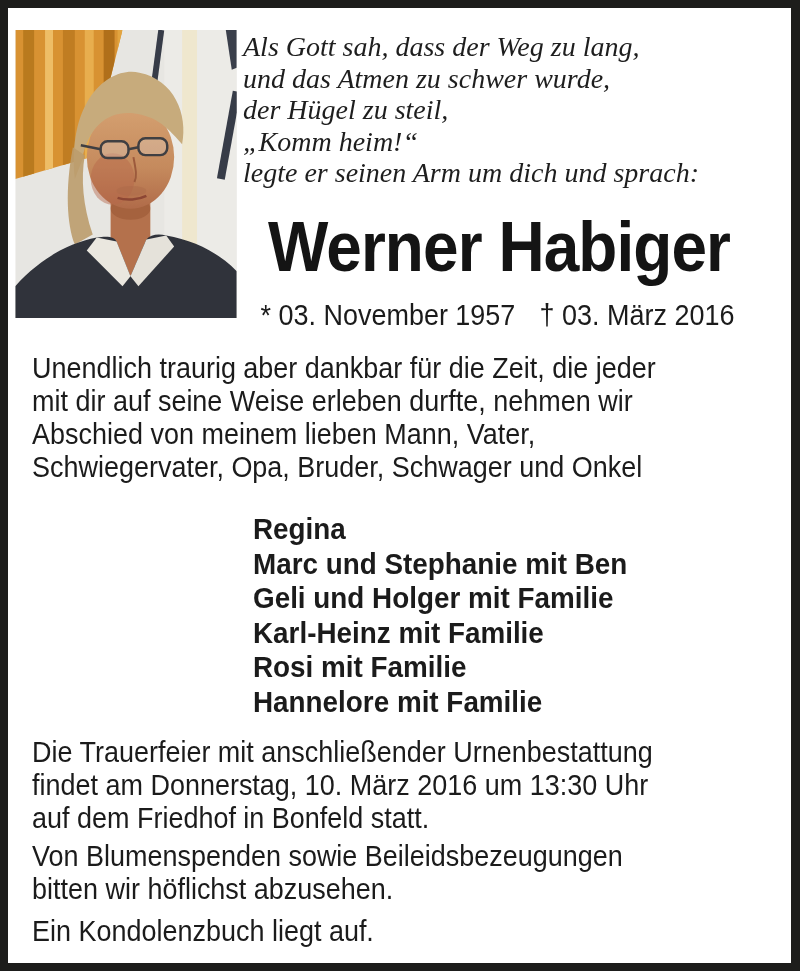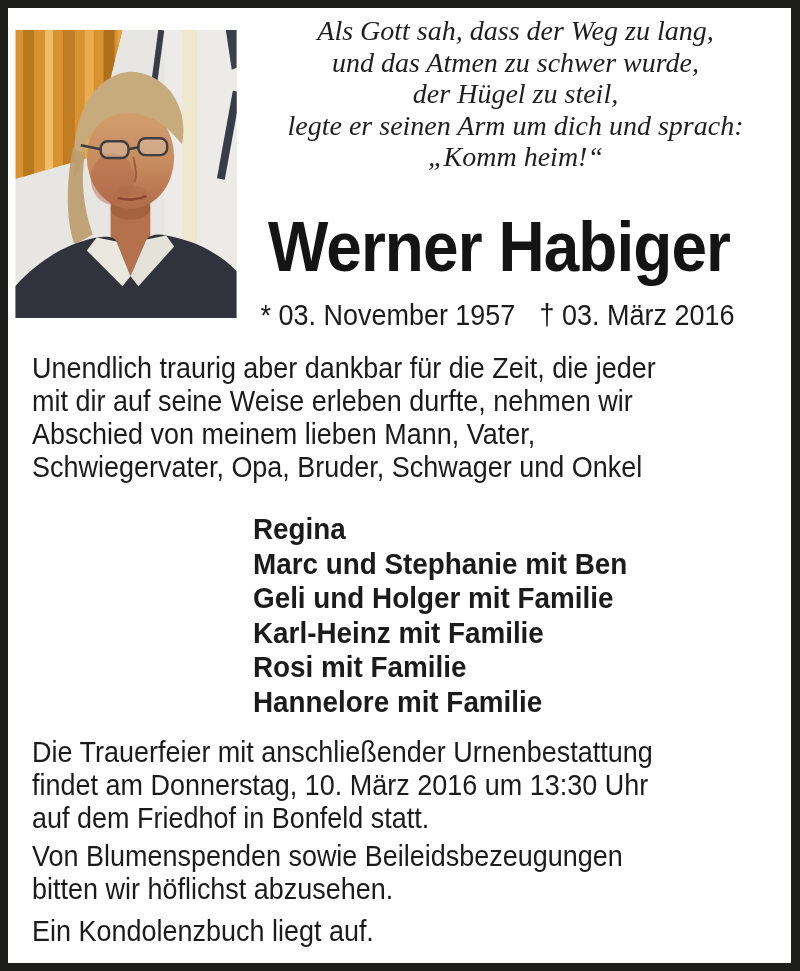--- a/index.html
+++ b/index.html
@@ -30,23 +30,22 @@
     left: 15px;
     top: 30px;
     width: 222px;
     height: 288px;
   }
   .photo svg { display: block; filter: blur(0.4px); }
 
   .poem {
     position: absolute;
     left: 243px;
-    top: 15px;
+    top: 31px;
     width: 545px;
-    text-align: center;
     font-family: "Liberation Serif", serif;
     font-style: italic;
     font-size: 28px;
     line-height: 31.5px;
     color: #1e1e1e;
   }
   .name {
     position: absolute;
     left: 243px;
     top: 209px;
@@ -160,22 +159,22 @@
         <polygon points="82,209 102,213 116,248 108,258 72,222" fill="#eae7df"></polygon>
         <polygon points="132,211 152,207 160,218 124,258 116,248" fill="#e5e2da"></polygon>
       </g>
     </svg>
   </div>
 
   <div class="poem">
       <div>Als Gott sah, dass der Weg zu lang,</div>
       <div>und das Atmen zu schwer wurde,</div>
       <div>der Hügel zu steil,</div>
+      <div>„Komm heim!“</div>
       <div>legte er seinen Arm um dich und sprach:</div>
-      <div>„Komm heim!“</div>
     </div>
 
   <div class="name">Werner Habiger</div>
 
   <div class="dates">
     <span class="birth">* 03. November 1957</span><span>† 03. März 2016</span>
   </div>
 
   <div class="block intro">
       <div>Unendlich traurig aber dankbar für die Zeit, die jeder</div>

